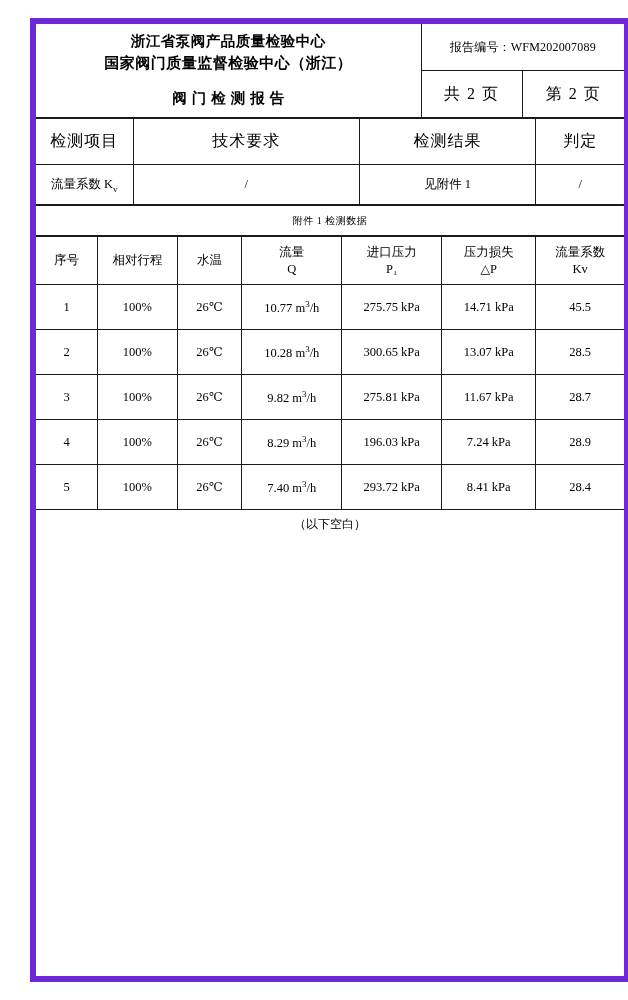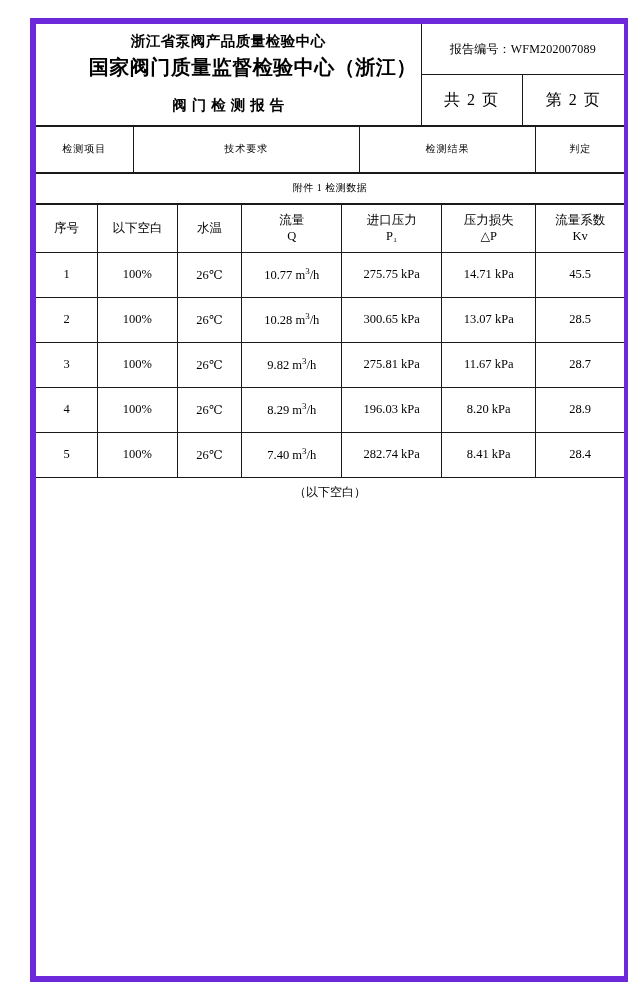--- a/index.html
+++ b/index.html
@@ -45,44 +45,43 @@
   .hdr-title {
     line-height: 1.55;
     padding: 6px 4px 8px 4px;
   }
   .hdr-title .l1 {
     font-size: 14.5px;
     font-weight: bold;
     letter-spacing: 0.5px;
   }
   .hdr-title .l2 {
-    font-size: 20px;
+    font-size: 15px;
     font-weight: bold;
     letter-spacing: 0.5px;
-    text-align: right;
   }
   .hdr-title .l3 {
     font-size: 14.5px;
     font-weight: bold;
     letter-spacing: 5px;
     padding-left: 5px;
     margin-top: 11px;
   }
   .hdr-report-no {
     font-size: 12px;
     letter-spacing: 0.2px;
   }
   .hdr-pages {
     font-size: 16px;
     letter-spacing: 1.5px;
   }
 
   
   .sec-head td {
-    font-size: 10px;
+    font-size: 16px;
     height: 46px;
     letter-spacing: 1px;
   }
   .sec-row td {
     font-size: 12.5px;
     height: 40px;
   }
   .sub { font-size: 9px; vertical-align: sub; }
   .sup { font-size: 9px; vertical-align: super; }
 
@@ -144,20 +143,26 @@
       <col style="width:38.5%">
       <col style="width:30%">
       <col style="width:15%">
     </colgroup>
     <tbody>
         <tr class="sec-head">
       <td class="no-left">检测项目</td>
       <td>技术要求</td>
       <td>检测结果</td>
       <td class="no-right">判定</td>
+    </tr>
+    <tr class="sec-row">
+      <td class="no-left"><span>流量系数 K</span><span class="sub">v</span></td>
+      <td>/</td>
+      <td>见附件 1</td>
+      <td class="no-right">/</td>
     </tr>
   </tbody>
     </table>
 
   <table>
     <tbody>
         <tr class="attach-title">
       <td class="no-left no-right">附件 1   检测数据</td>
     </tr>
   </tbody>
@@ -172,21 +177,21 @@
       <col style="width:17%">
       <col style="width:16%">
       <col style="width:15%">
     </colgroup>
     <tbody>
         <tr class="data-head">
       <td class="no-left">
         <div>序号</div>
       </td>
       <td>
-        <div>以下空白</div>
+        <div>相对行程</div>
       </td>
       <td>
         <div>水温</div>
       </td>
       <td>
         <div>流量</div>
         <div>Q</div>
       </td>
       <td>
         <div>进口压力</div>
@@ -229,29 +234,29 @@
           <td>275.81 kPa</td>
           <td>11.67 kPa</td>
           <td class="no-right">28.7</td>
         </tr>
         <tr class="data-row">
           <td class="no-left">4</td>
           <td>100%</td>
           <td>26℃</td>
           <td>8.29 m<span class="sup">3</span>/h</td>
           <td>196.03 kPa</td>
-          <td>8.20 kPa</td>
+          <td>7.24 kPa</td>
           <td class="no-right">28.9</td>
         </tr>
         <tr class="data-row">
           <td class="no-left">5</td>
           <td>100%</td>
           <td>26℃</td>
           <td>7.40 m<span class="sup">3</span>/h</td>
-          <td>282.74 kPa</td>
+          <td>293.72 kPa</td>
           <td>8.41 kPa</td>
           <td class="no-right">28.4</td>
         </tr>
       </tbody>
     <tbody>
         <tr class="blank-note">
       <td colspan="7">（以下空白）</td>
     </tr>
   </tbody>
     </table>

